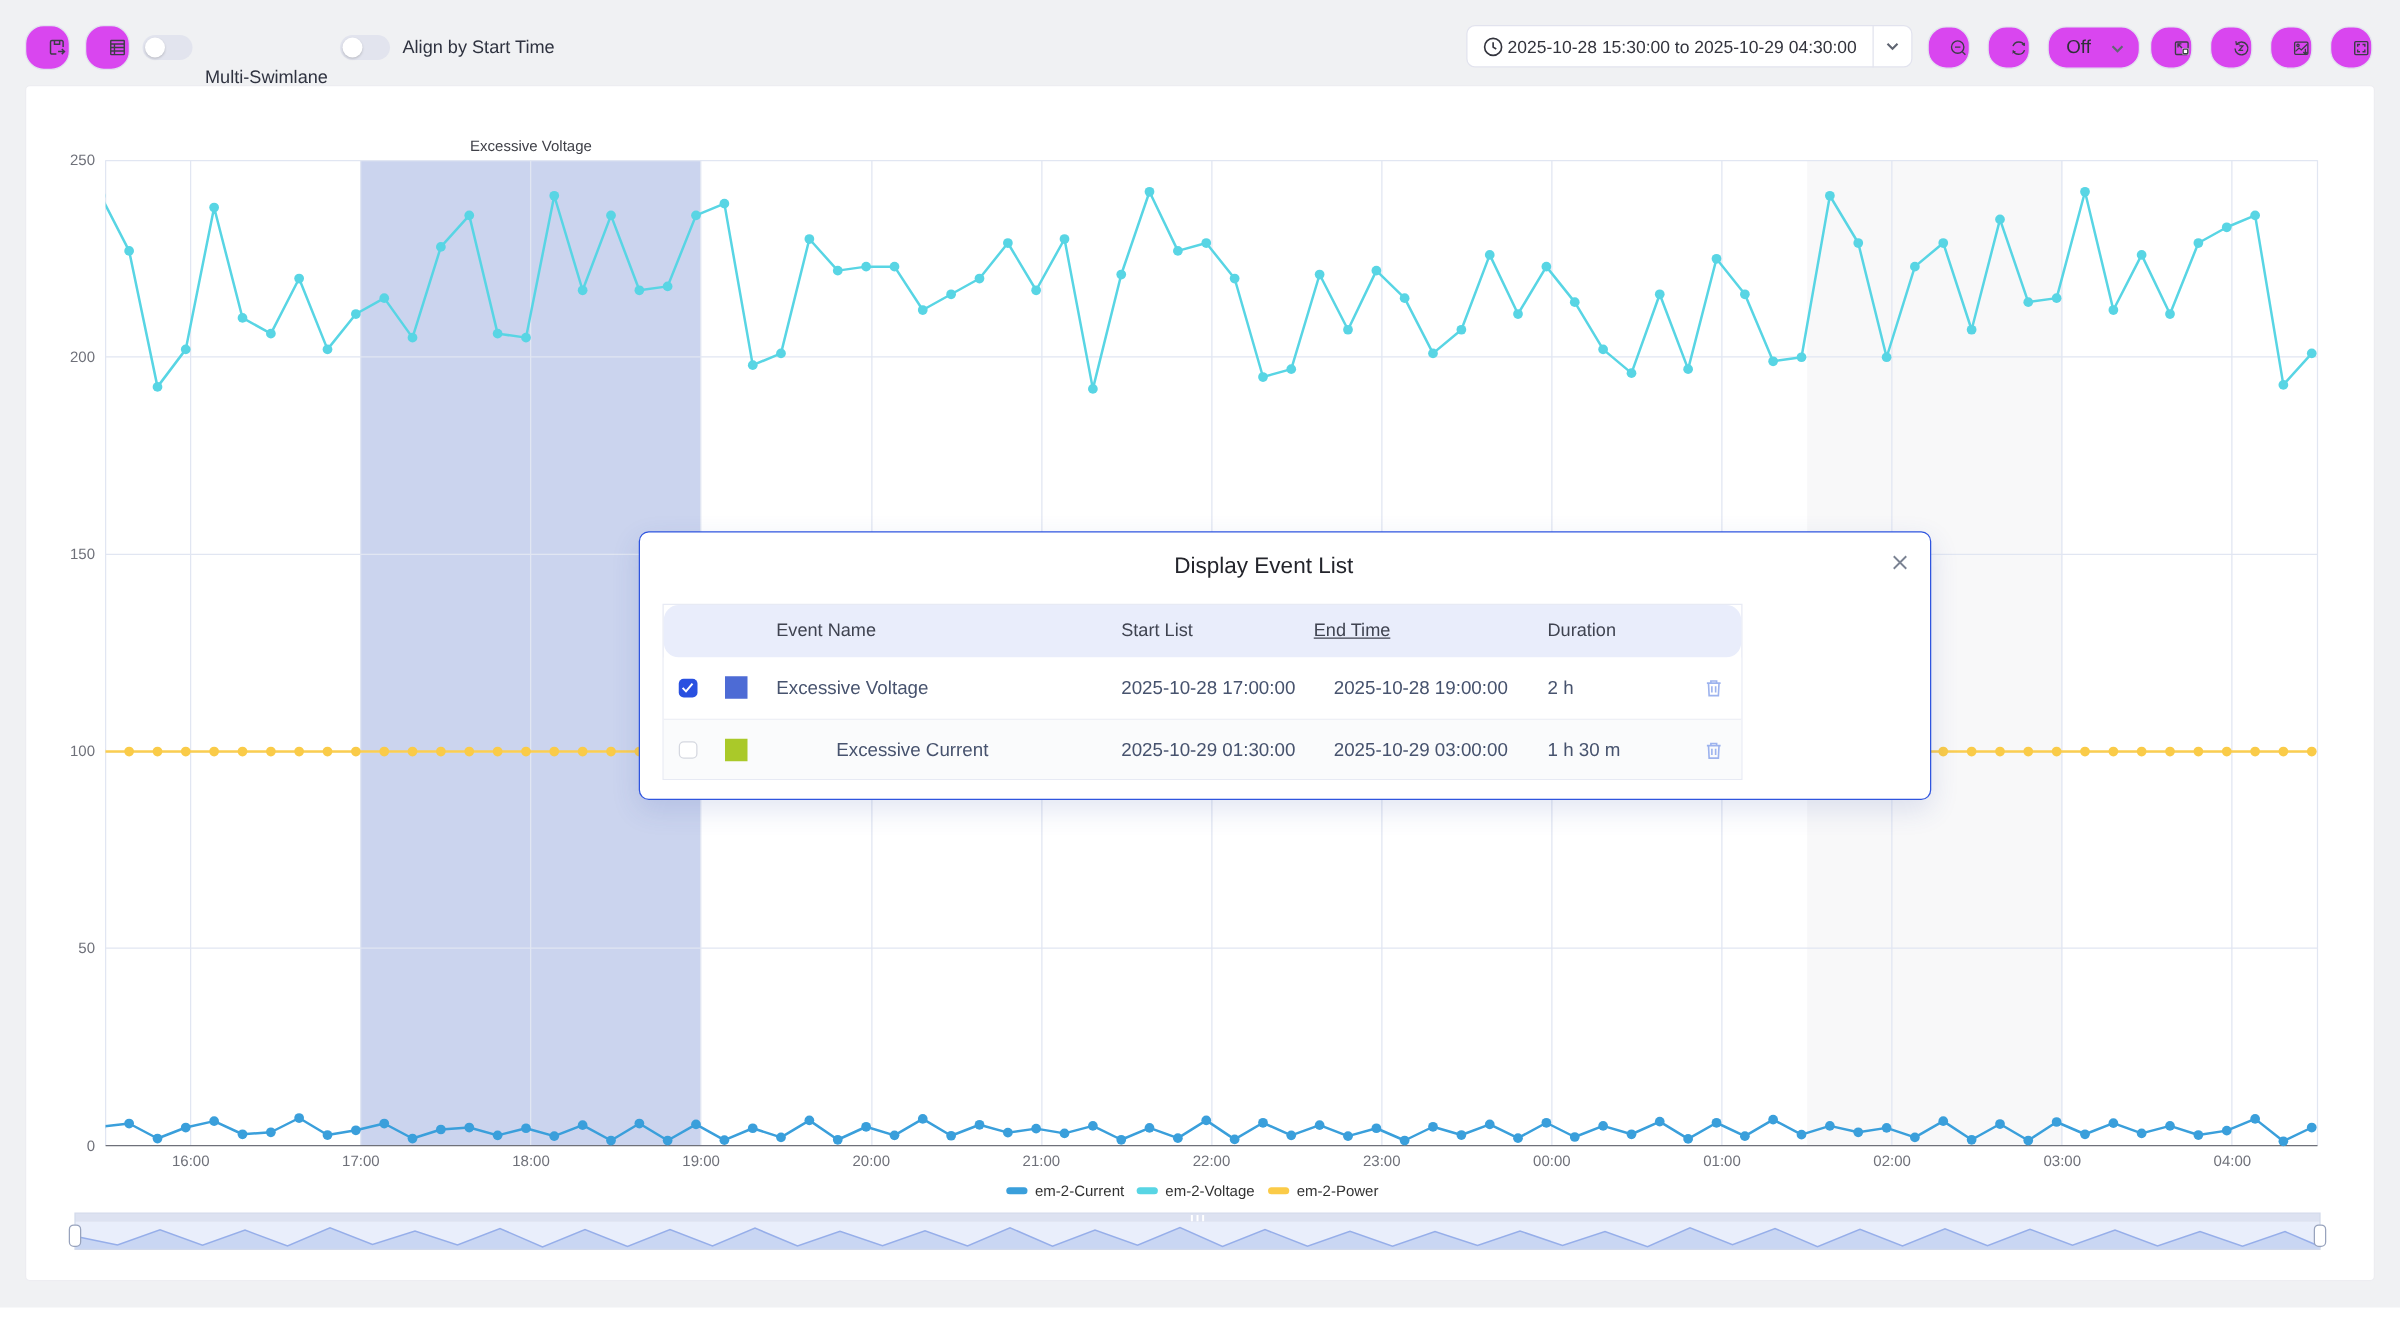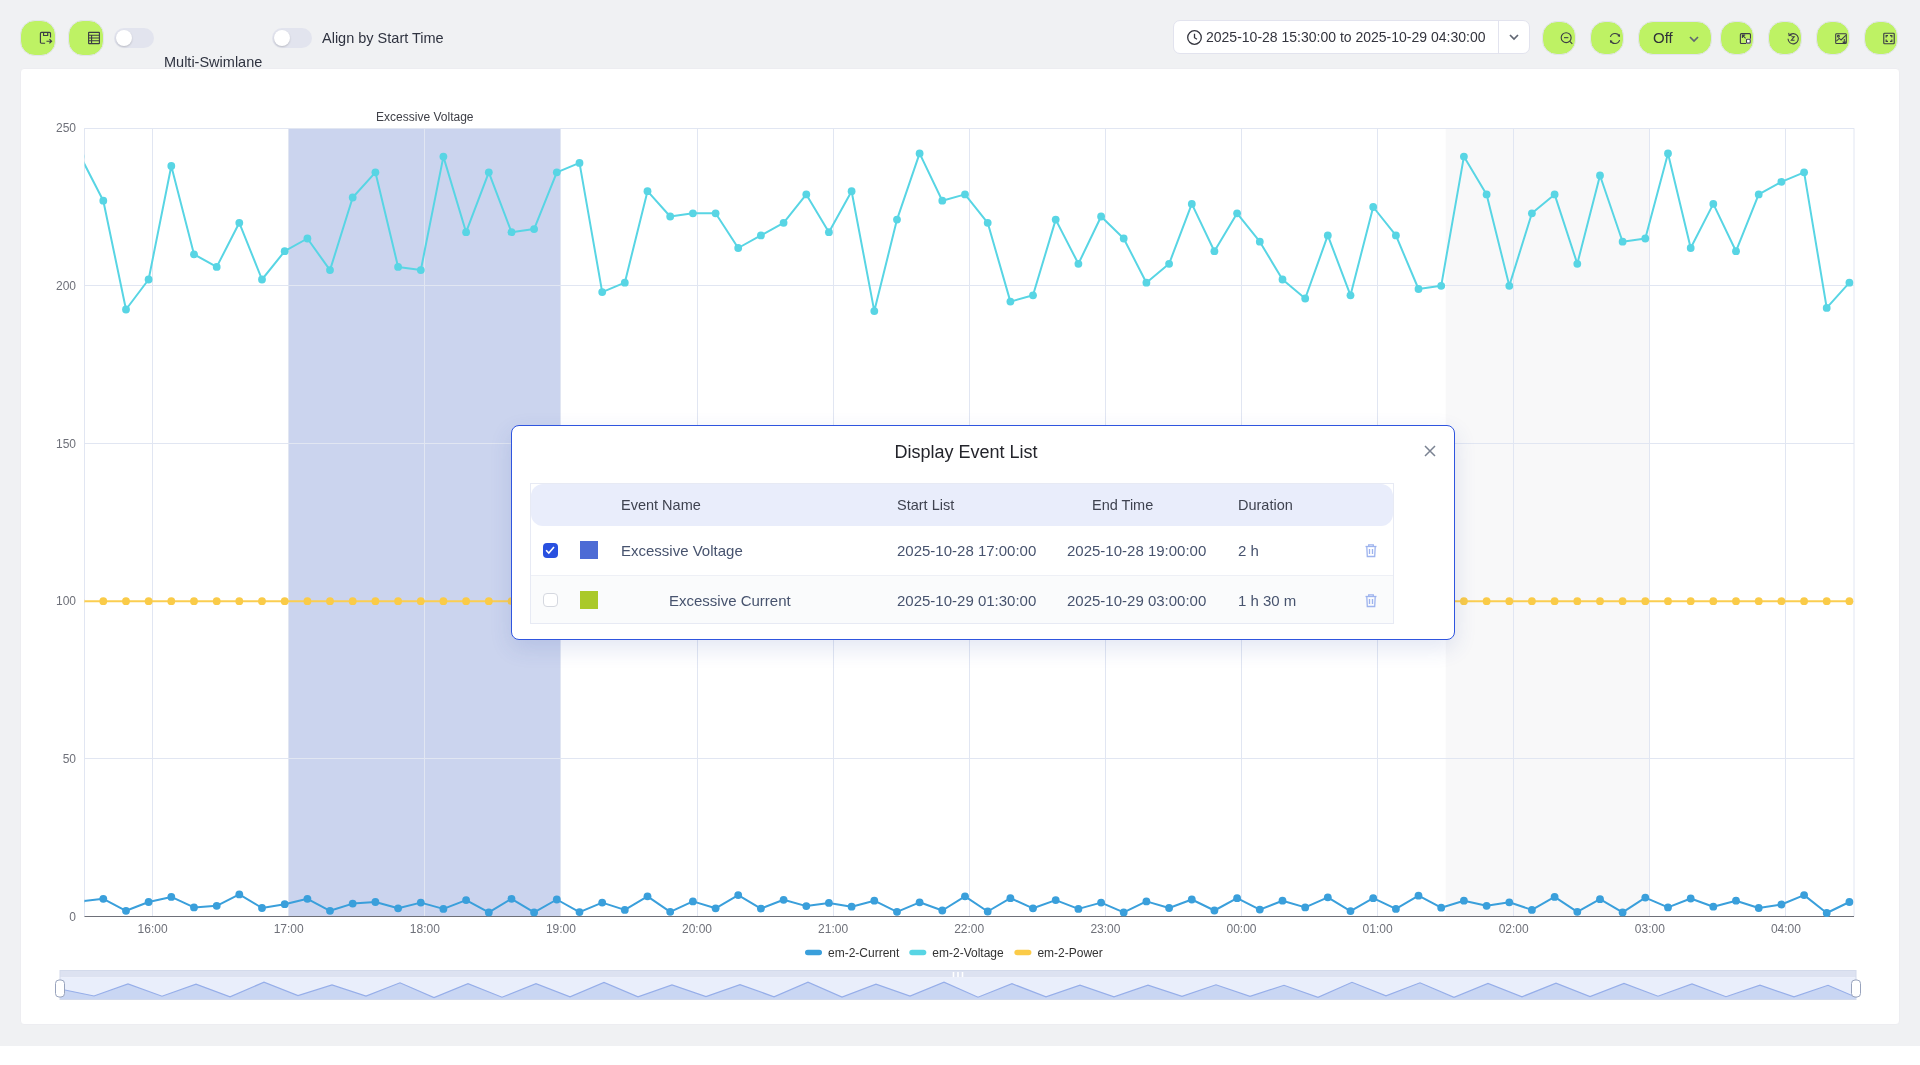--- a/index.html
+++ b/index.html
@@ -1,23 +1,23 @@
 <!DOCTYPE html>
 <html><head><meta charset="utf-8">
 <style>
 * { margin:0; padding:0; box-sizing:border-box; }
 html,body { width:1920px; height:1065px; font-family:"Liberation Sans",sans-serif; background:#fff; }
 .page { position:absolute; left:0; top:0; width:1920px; height:1046px; background:#f0f1f3; }
 .panel { position:absolute; left:20px; top:68px; width:1880px; height:957px; background:#fff; border-radius:4px; border:1px solid #ededf1; }
 .chart { position:absolute; left:0; top:0; width:1920px; height:1065px; }
-.btn { position:absolute; background:#bef264; border:1px solid #e2e3ee; border-radius:15px; display:flex; align-items:center; justify-content:center;padding-left:16px; }
+.btn { position:absolute; background:#d946ef; border:1px solid #e2e3ee; border-radius:15px; display:flex; align-items:center; justify-content:center;padding-left:16px; }
 .tgl { position:absolute; width:40px; height:20px; background:#e2e4ee; border-radius:10px; }
 .tgl .knob { position:absolute; left:2px; top:2px; width:16px; height:16px; background:#fff; border-radius:50%; box-shadow:0 1px 2px rgba(0,0,0,.18); }
 .lbl { position:absolute; font-size:14.5px; color:#2f3340; line-height:20px; }
-.modal { position:absolute; left:511px; top:425px; width:944px; height:215px; background:#fff; border:1px solid #2f55df; border-radius:8px; box-shadow:0 8px 22px rgba(50,80,170,.14); }
+.modal { position:absolute; left:511px; top:425px; width:1034px; height:215px; background:#fff; border:1px solid #2f55df; border-radius:8px; box-shadow:0 8px 22px rgba(50,80,170,.14); }
 .mtitle { position:absolute; left:-34px; right:0; top:16px; text-align:center; font-size:18px; color:#23242b; }
 .mclose { position:absolute; right:18px; top:17px; width:12px; height:12px; }
 .mtable { position:absolute; left:18px; top:57px; width:864px; height:141px; border:1px solid #e7eaf4; }
 .mhead { position:absolute; left:0; top:0; width:862px; height:42px; background:#e9edfb;border-radius:12px; }
 .mhead span { position:absolute; top:13px; font-size:14.5px; color:#3f4350; }
 .mrow { position:absolute; left:0; width:862px; height:48.5px; }
 .mrow span { position:absolute; top:16px; font-size:15px; color:#47536e; }
 .r1 { top:42px; background:#fff; }
 .r2 { top:90.5px; background:#fafbfc; border-top:1px solid #eef0f6; }
 .cbx { position:absolute; left:12px; top:17px; width:14.5px; height:14.5px; border-radius:4px; }
@@ -438,21 +438,21 @@
 
 <div class="modal">
 <div class="mtitle">Display Event List</div>
 <div class="mclose"><svg width="12" height="12" viewBox="0 0 12 12" stroke="#7a8292" stroke-width="1.5">
         <path d="M1 1 L11 11 M11 1 L1 11"></path>
       </svg></div>
 <div class="mtable">
   <div class="mhead">
     <span style="left:90px;">Event Name</span>
         <span style="left:366px;">Start List</span>
-        <span style="left:561px;">End Time</span>
+        <span style="left:520px;text-decoration:underline;">End Time</span>
         <span style="left:707px;">Duration</span>
   </div>
   <div class="mrow r1">
     <div class="cbx" style="background:#2950e0;"><svg width="14" height="14" viewBox="0 0 14 14" fill="none" stroke="#fff" stroke-width="1.6">
             <path d="M3.1 7.3 l2.7 2.8 5.2-6.2"></path>
           </svg></div>
     <div class="swatch" style="background:#4d6bd5;"></div>
     <span style="left:90px;">Excessive Voltage</span>
         <span style="left:366px;">2025-10-28 17:00:00</span>
         <span style="left:536px;">2025-10-28 19:00:00</span>

